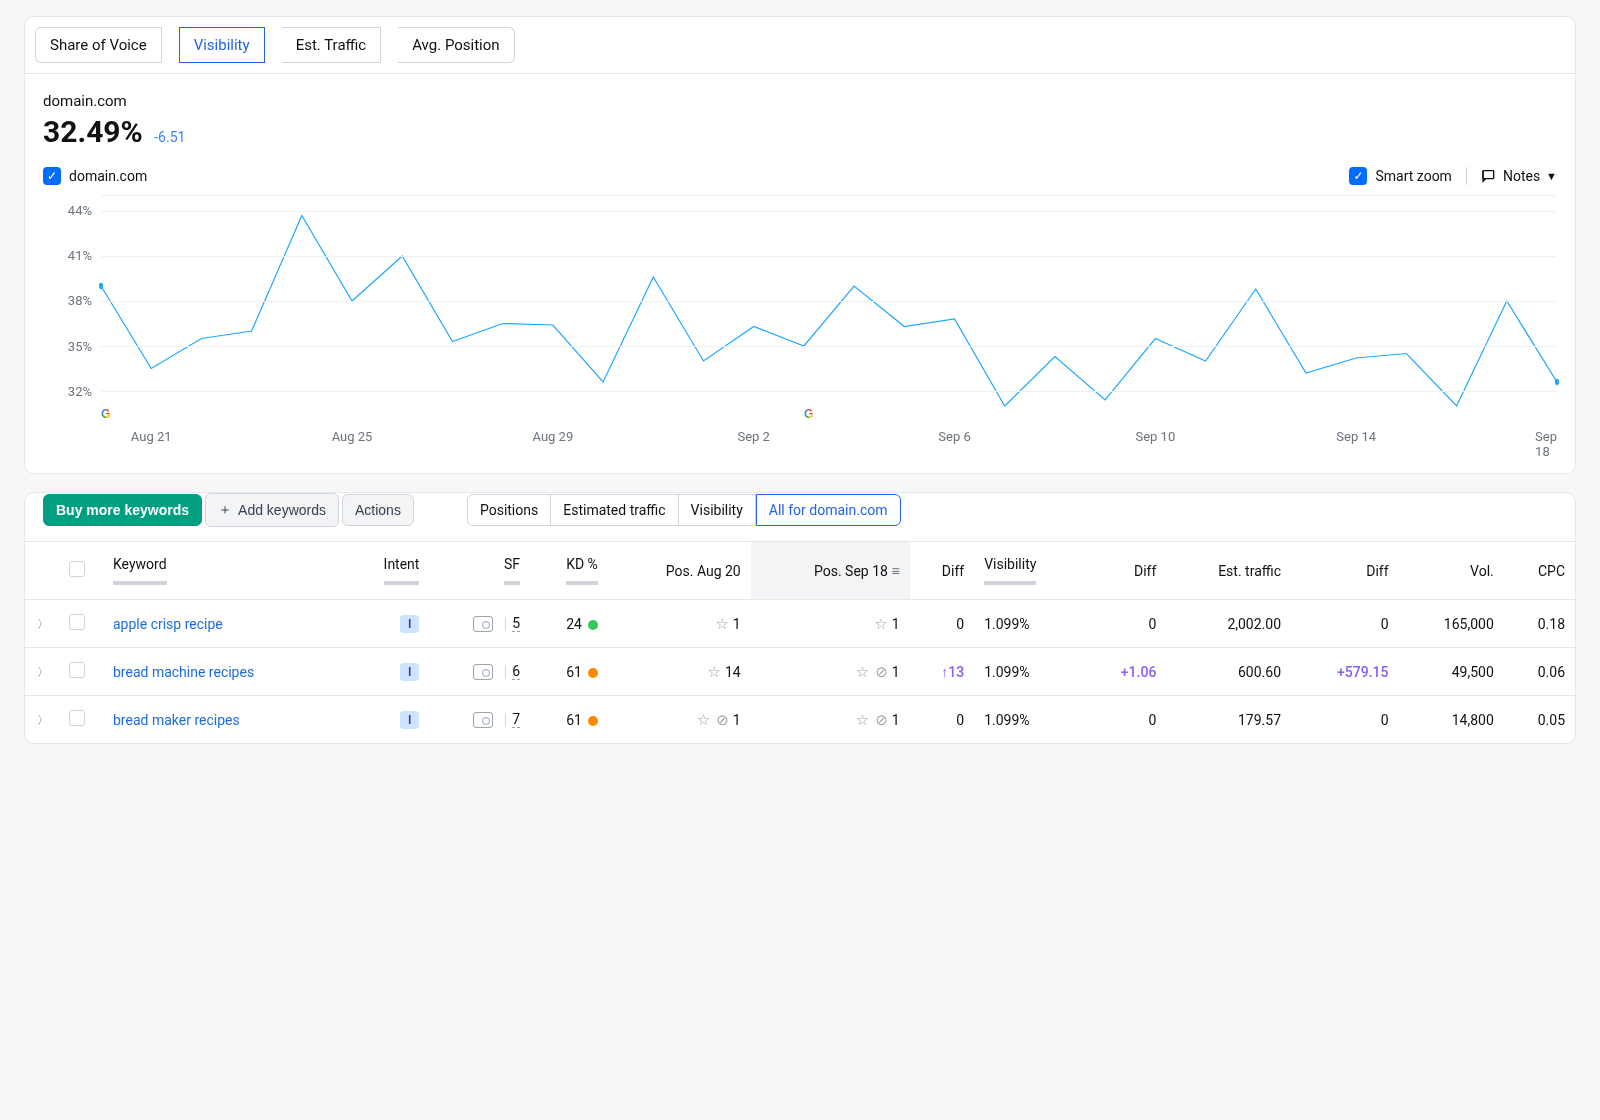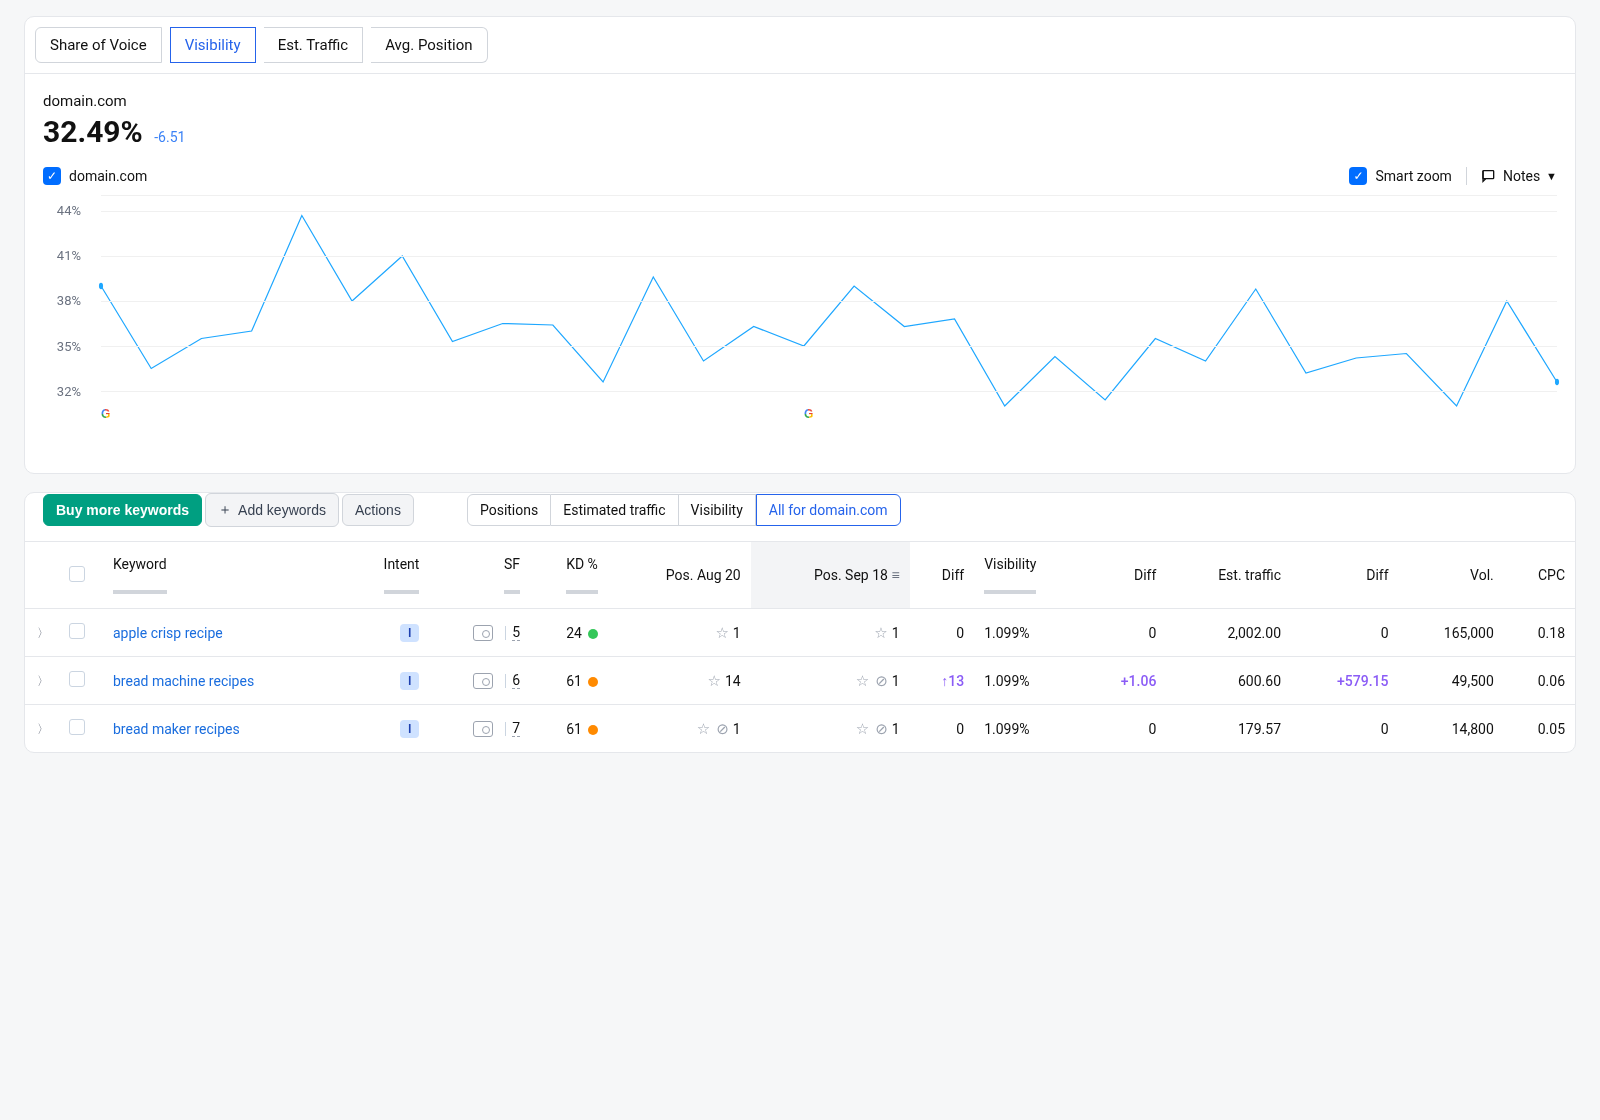--- a/index.html
+++ b/index.html
@@ -1,38 +1,38 @@
 <!DOCTYPE html>
 <html><head>
 <meta charset="utf-8">
 <style>
   * { box-sizing: border-box; margin: 0; padding: 0; }
   body { font-family: -apple-system, BlinkMacSystemFont, "Segoe UI", Roboto, Helvetica, Arial, sans-serif; background: #f6f7f8; color: #111; font-size: 14px; }
   .wrap { padding: 16px 24px; }
   .panel { background: #fff; border: 1px solid #e5e7eb; border-radius: 10px; }
-  .tab-strip { display:flex; padding: 10px 10px 0 10px; gap:8px; }
+  .tab-strip { display:flex; padding: 10px 10px 0 10px; gap:17px; }
   .tab { border:1px solid #d1d5db; padding:8px 14px; font-size:15px; cursor:pointer; background:#fff; color:#111; }
   .tab:first-child { border-radius:6px 0 0 6px; }
   .tab:last-child  { border-radius:0 6px 6px 0; border-left:none; }
   .tab.mid { border-left:none; }
   .tab.selected { border:1px solid #2563eb; color:#2563eb; position:relative; z-index:1; }
   .hdr { padding: 18px 18px 6px 18px; }
   .domain-lbl { font-size:15px; color:#111; margin-bottom:4px; }
   .bignum { font-size:30px; font-weight:700; display:inline-block; }
   .delta-neg { color:#3b82f6; font-size:14px; margin-left:8px; }
   .legend-row { display:flex; align-items:center; justify-content:space-between; padding: 12px 18px 0 18px; }
   .checkbox { width:18px; height:18px; border-radius:4px; display:inline-flex; align-items:center; justify-content:center; font-size:12px; color:#fff; margin-right:8px; }
   .checkbox.on { background:#006dff; }
   .checkbox.box { border:1px solid #cbd5e1; background:#fff; }
   .flex { display:flex; align-items:center; }
   .divider { width:1px; height:18px; background:#d1d5db; margin:0 14px; }
   .notes { display:flex; align-items:center; gap:6px; cursor:pointer; }
   .chart-area { position:relative; height:260px; margin:10px 18px 18px 18px; }
   .ylabels { position:absolute; left:0; top:0; bottom:34px; width:52px; font-size:13px; color:#6b7280; }
-  .ylabels div { position:absolute; right:14px; transform:translateY(-50%); }
+  .ylabels div { position:absolute; right:3px; transform:translateY(-50%); }
   .plot { position:absolute; left:58px; right:0; top:0; bottom:34px; border-top:1px solid #f0f0f0; }
   .grid-line { position:absolute; left:0; right:0; border-top:1px solid #f0f0f0; }
   .xlabels { position:absolute; left:58px; right:0; bottom:0; height:26px; font-size:13px; color:#6b7280; }
   .xlabels span { position:absolute; transform:translateX(-50%); }
   svg.line { position:absolute; inset:0; width:100%; height:100%; overflow:visible; }
   .g-icon { position:absolute; bottom:0; font-size:12px; font-weight:700; font-family:Arial; }
   .g-icon::before { content:"G"; background:conic-gradient(#ea4335 0 25%, #fbbc05 0 50%, #34a853 0 75%, #4285f4 0); -webkit-background-clip:text; background-clip:text; color:transparent; }
   
   .rank-hdr { display:flex; align-items:center; justify-content:space-between; padding:18px; }
   .rank-hdr h3 { font-size:17px; font-weight:700; display:inline; }
@@ -41,21 +41,21 @@
   .btn { border:1px solid #d1d5db; border-radius:6px; padding:7px 12px; background:#fff; cursor:pointer; font-size:14px; display:inline-flex; align-items:center; gap:6px; }
   .btn.soft { background:#f3f4f6; color:#374151; }
   .btn.primary { background:#009f81; border-color:#009f81; color:#fff; font-weight:600; }
   .action-row { display:flex; align-items:center; gap:3px; padding:0 18px 14px 18px; }
   .seg { display:flex; margin-left:auto; }
   .seg .tab { font-size:14px; padding:7px 12px; }
   table { width:100%; border-collapse:collapse; }
   th, td { text-align:left; padding:14px 10px; font-size:14px; white-space:nowrap; }
   thead th { color:#111; font-weight:400; border-top:1px solid #e5e7eb; background:#fff; }
   thead th.sort { background:#f3f4f6; }
-  thead th .thick { border-bottom:4px solid #d1d5db; display:inline-block; padding-bottom:18px; }
+  thead th .thick { border-bottom:4px solid #d1d5db; display:inline-block; padding-bottom:9px; }
   tbody tr { border-top:1px solid #e5e7eb; }
   tbody td { vertical-align:middle; }
   .right { text-align:right; }
   .kw-link { color:#1a6dde; }
   .intent-badge { display:inline-block; background:#cfe2ff; color:#1e40af; border-radius:4px; padding:2px 8px; font-weight:600; font-size:12px; }
   .sf-icon { width:20px; height:16px; border:1.5px solid #9ca3af; border-radius:3px; display:inline-block; position:relative; margin-right:6px; vertical-align:middle; }
   .sf-icon::after { content:""; position:absolute; width:6px; height:6px; border:1.5px solid #9ca3af; border-radius:50%; right:2px; bottom:2px; }
   .sf-sep { display:inline-block; width:1px; height:14px; background:#cbd5e1; margin:0 6px; vertical-align:middle; }
   .kd-dot { width:10px; height:10px; border-radius:50%; display:inline-block; margin-left:6px; vertical-align:middle; }
   .kd-green { background:#34c759; }
@@ -124,20 +124,30 @@
             <circle cx="0" cy="40" r="1.4" fill="#1ea7ff"></circle>
             <circle cx="1000" cy="82.66666666666666" r="1.4" fill="#1ea7ff"></circle>
           </svg>
       <div class="grid-line" style="top: 86.6667%;"></div>
           <div class="grid-line" style="top: 66.6667%;"></div>
           <div class="grid-line" style="top: 46.6667%;"></div>
           <div class="grid-line" style="top: 26.6667%;"></div>
           <div class="grid-line" style="top: 6.66667%;"></div>
           <span class="g-icon" style="left: 0%;"></span>
           <span class="g-icon" style="left: 48.2759%;"></span>
+        </div>
+      <div class="xlabels" id="xlabels">
+          <span style="left: 3.44828%;">Aug 21</span>
+          <span style="left: 17.2414%;">Aug 25</span>
+          <span style="left: 31.0345%;">Aug 29</span>
+          <span style="left: 44.8276%;">Sep 2</span>
+          <span style="left: 58.6207%;">Sep 6</span>
+          <span style="left: 72.4138%;">Sep 10</span>
+          <span style="left: 86.2069%;">Sep 14</span>
+          <span style="left: 100%; transform: translateX(-100%);">Sep 18</span>
         </div>
     </div>
   </div>
 
   <div class="panel" style="margin-top:18px;">
 
     <div class="action-row">
       <button class="btn primary">Buy more keywords</button>
       <button class="btn soft">
         <span>＋</span>

